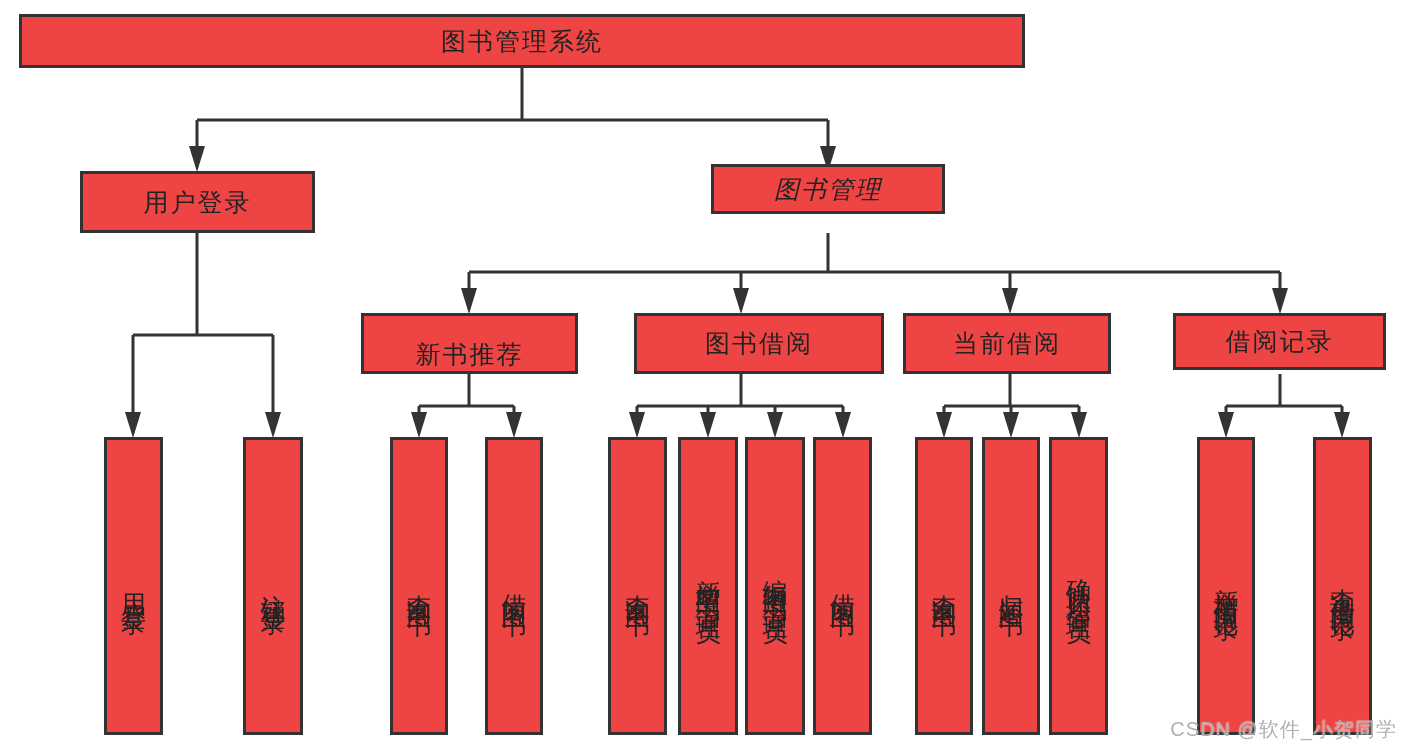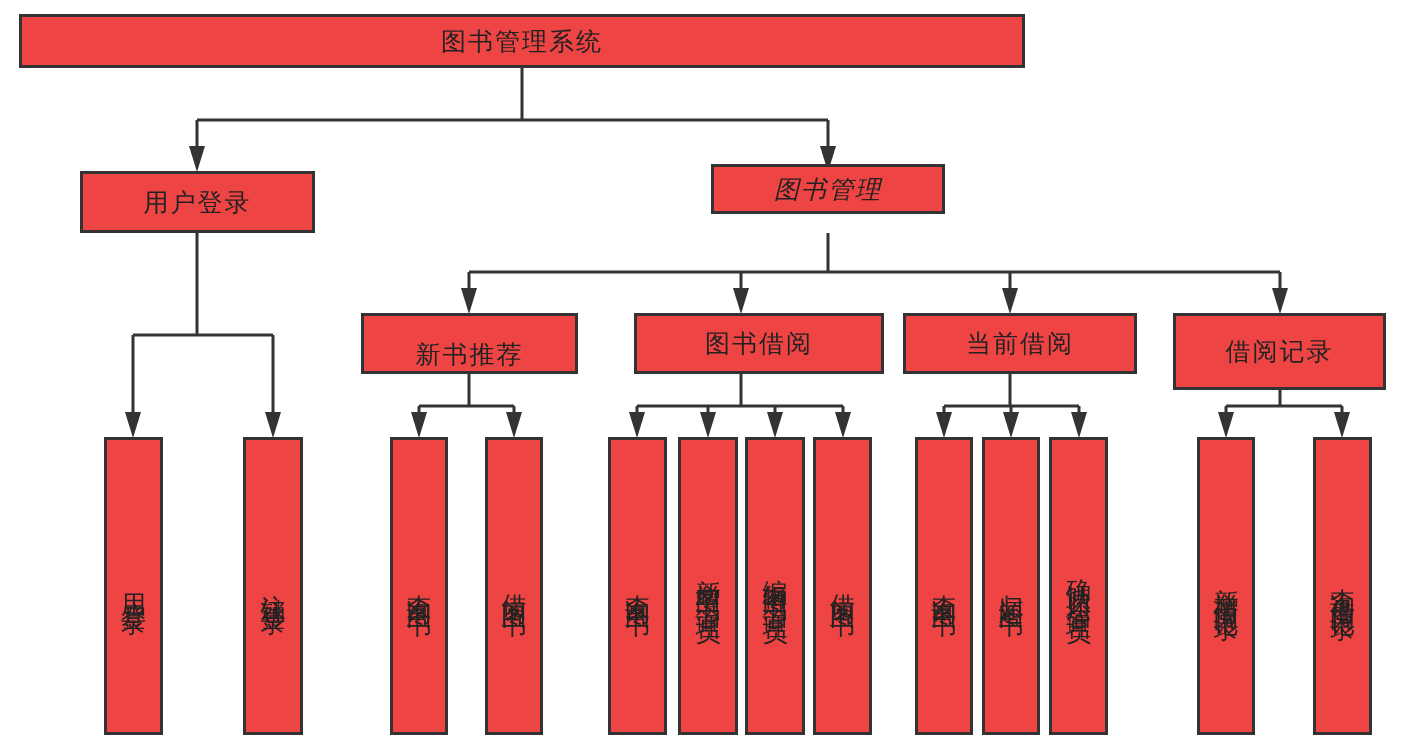--- a/index.html
+++ b/index.html
@@ -82,24 +82,24 @@
   <div class="node hnode" style="left:711px;top:164px;width:234px;height:50px;font-style:italic;">
     <span class="lbl">图书管理</span>
   </div>
 
   <div class="node hnode" style="left:361px;top:313px;width:217px;height:61px;align-items:flex-end;">
     <span class="lbl">新书推荐</span>
   </div>
   <div class="node hnode" style="left:634px;top:313px;width:250px;height:61px;">
     <span class="lbl">图书借阅</span>
   </div>
-  <div class="node hnode" style="left:903px;top:313px;width:234px;height:61px;">
+  <div class="node hnode" style="left:903px;top:313px;width:208px;height:61px;">
     <span class="lbl">当前借阅</span>
   </div>
-  <div class="node hnode" style="left:1173px;top:313px;width:213px;height:77px;">
+  <div class="node hnode" style="left:1173px;top:313px;width:213px;height:57px;">
     <span class="lbl">借阅记录</span>
   </div>
 
   <div class="node vnode" style="left:104px;top:437px;width:59px;height:298px;">
     <span class="lbl">用户登录</span>
   </div>
   <div class="node vnode" style="left:243px;top:437px;width:60px;height:298px;">
     <span class="lbl">注销登录</span>
   </div>
 
@@ -133,13 +133,14 @@
     <span class="lbl">确认归还（管理员）</span>
   </div>
 
   <div class="node vnode" style="left:1197px;top:437px;width:58px;height:298px;">
     <span class="lbl">新增借阅记录</span>
   </div>
   <div class="node vnode" style="left:1313px;top:437px;width:59px;height:298px;">
     <span class="lbl">查询借阅记录</span>
   </div>
 
+  <div class="watermark">CSDN @软件_小贺同学</div>
 </div>
 
 </body></html>

